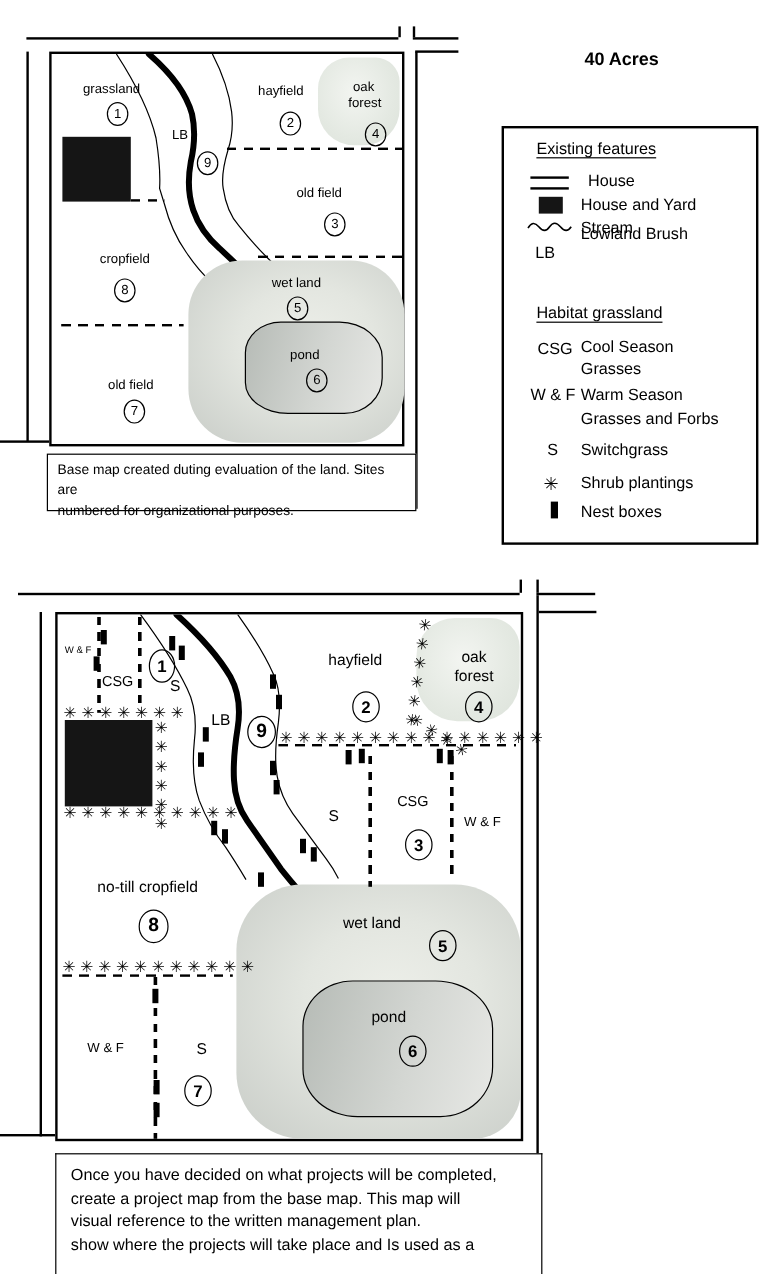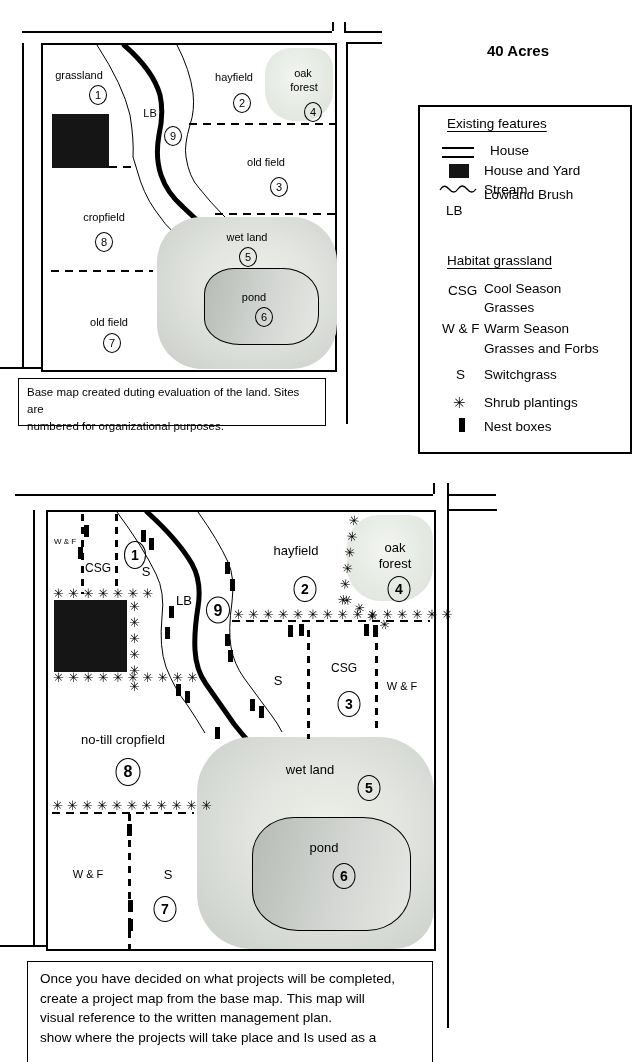--- a/index.html
+++ b/index.html
@@ -23,21 +23,21 @@
   .shrub-v{position:absolute;writing-mode:vertical-rl;text-orientation:upright;font-size:13px;
            letter-spacing:1px;line-height:1;white-space:nowrap;}
   .blob{position:absolute;}
   .wetland{background:radial-gradient(ellipse at 55% 45%, #edefе9 0%, #e4e7e1 35%, #c9cdc8 100%);
            background:radial-gradient(ellipse at 55% 45%, #edefe9 0%, #e3e6e0 40%, #c8ccc7 100%);}
   .pond{border:1px solid #000;background:linear-gradient(105deg,#b6bbb6 0%,#d3d6d2 55%,#e7e8e5 100%);}
   .oak{background:radial-gradient(ellipse at 45% 40%, #f3f5f1 0%, #e4e9e2 60%, #dce2da 100%);}
   .svg-layer{position:absolute;left:0;top:0;}
   .caption{position:absolute;border:1px solid #000;background:#fff;}
   .cap1{font-size:11.5px;line-height:17px;padding:5px 8px;}
-  .cap2{font-size:13.5px;line-height:19.5px;padding:7px 12px;border-width:1.5px;border-bottom:none;}
+  .cap2{font-size:13.5px;line-height:19.5px;padding:7px 12px;border-width:1.5px;border-bottom:none;margin-left:19px;}
   .title40{position:absolute;font-weight:bold;font-size:15px;transform:translate(-50%,-50%);white-space:nowrap;}
   .legend{position:absolute;border:2px solid #000;background:#fff;font-size:13px;}
   .lg-title{position:absolute;text-decoration:underline;text-underline-offset:3px;font-size:13.5px;white-space:nowrap;}
   .lg-item{position:absolute;white-space:nowrap;font-size:13.5px;}
   .lg-sym{position:absolute;white-space:nowrap;font-size:13.5px;}
 </style>
 </head>
 <body>
 
 <div class="canvas">
@@ -58,42 +58,42 @@
       <path d="M81,0 Q110,25 117,50 Q121,68 116,90 Q112,112 118,130 Q124,148 140,162 L157,178" fill="none" stroke="#000" stroke-width="5" stroke-linecap="round"></path>
     </svg>
     <div class="blob oak" style="left:222px;top:3px;width:68px;height:73px;border-radius:26px 20px 30px 30px;"></div>
     <div class="blob wetland" style="left:114px;top:172px;width:180px;height:152px;border-radius:45px;"></div>
     <div class="blob pond" style="left:161px;top:223px;width:113px;height:75px;border-radius:30px 36px 32px 36px / 26px 30px 30px 26px;"></div>
     <div class="house" style="left:9px;top:69px;width:57px;height:54px;"></div>
     <div class="dash-h" style="left:146px;top:78px;width:146px;"></div>
     <div class="dash-h" style="left:66px;top:121px;width:28px;"></div>
     <div class="dash-h" style="left:172px;top:168px;width:120px;"></div>
     <div class="dash-h" style="left:8px;top:225px;width:102px;"></div>
-    <span class="lbl" style="left:36px;top:30px;">grassland</span>
+    <span class="lbl" style="left:50px;top:30px;">grassland</span>
     <span class="num" style="left:55px;top:50px;">1</span>
     <span class="lbl" style="left:107px;top:68px;">LB</span>
     <span class="num" style="left:130px;top:91px;">9</span>
     <span class="lbl" style="left:191px;top:32px;">hayfield</span>
     <span class="num" style="left:199px;top:58px;">2</span>
     <span class="lbl" style="left:260px;top:28px;">oak</span>
     <span class="lbl" style="left:261px;top:42px;">forest</span>
     <span class="num" style="left:270px;top:67px;">4</span>
     <span class="lbl" style="left:223px;top:117px;">old field</span>
     <span class="num" style="left:236px;top:142px;">3</span>
     <span class="lbl" style="left:61px;top:172px;">cropfield</span>
     <span class="num" style="left:61px;top:197px;">8</span>
     <span class="lbl" style="left:204px;top:192px;">wet land</span>
     <span class="num" style="left:205px;top:212px;">5</span>
     <span class="lbl" style="left:211px;top:252px;">pond</span>
     <span class="num" style="left:221px;top:272px;">6</span>
     <span class="lbl" style="left:66px;top:277px;">old field</span>
     <span class="num" style="left:69px;top:298px;">7</span>
   </div>
 
-  <div class="caption cap1" style="left:18px;top:378px;width:290px;height:36px;">
+  <div class="caption cap1" style="left:39px;top:378px;width:290px;height:36px;">
     <div>Base map created duting evaluation of the land.  Sites are</div>
     <div>numbered for organizational purposes.</div>
   </div>
 
   <div class="title40" style="left:518px;top:50px;">40 Acres</div>
 
   <div class="legend" style="left:418px;top:105px;width:210px;height:345px;">
     <div class="lg-title" style="left:27px;top:9px;">Existing features</div>
     <div class="line" style="left:22px;top:40px;width:32px;height:1.5px;"></div>
     <div class="line" style="left:22px;top:49px;width:32px;height:1.5px;"></div>

